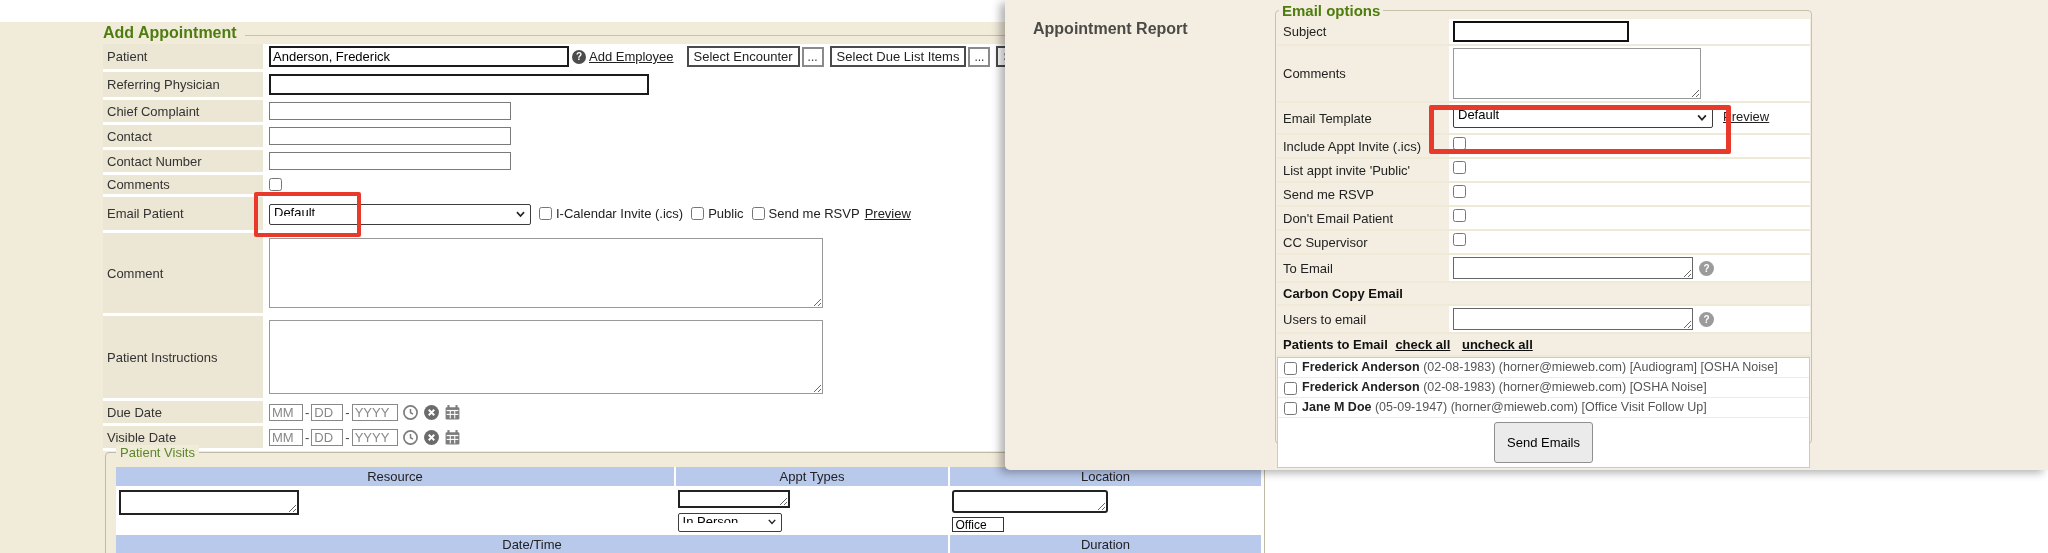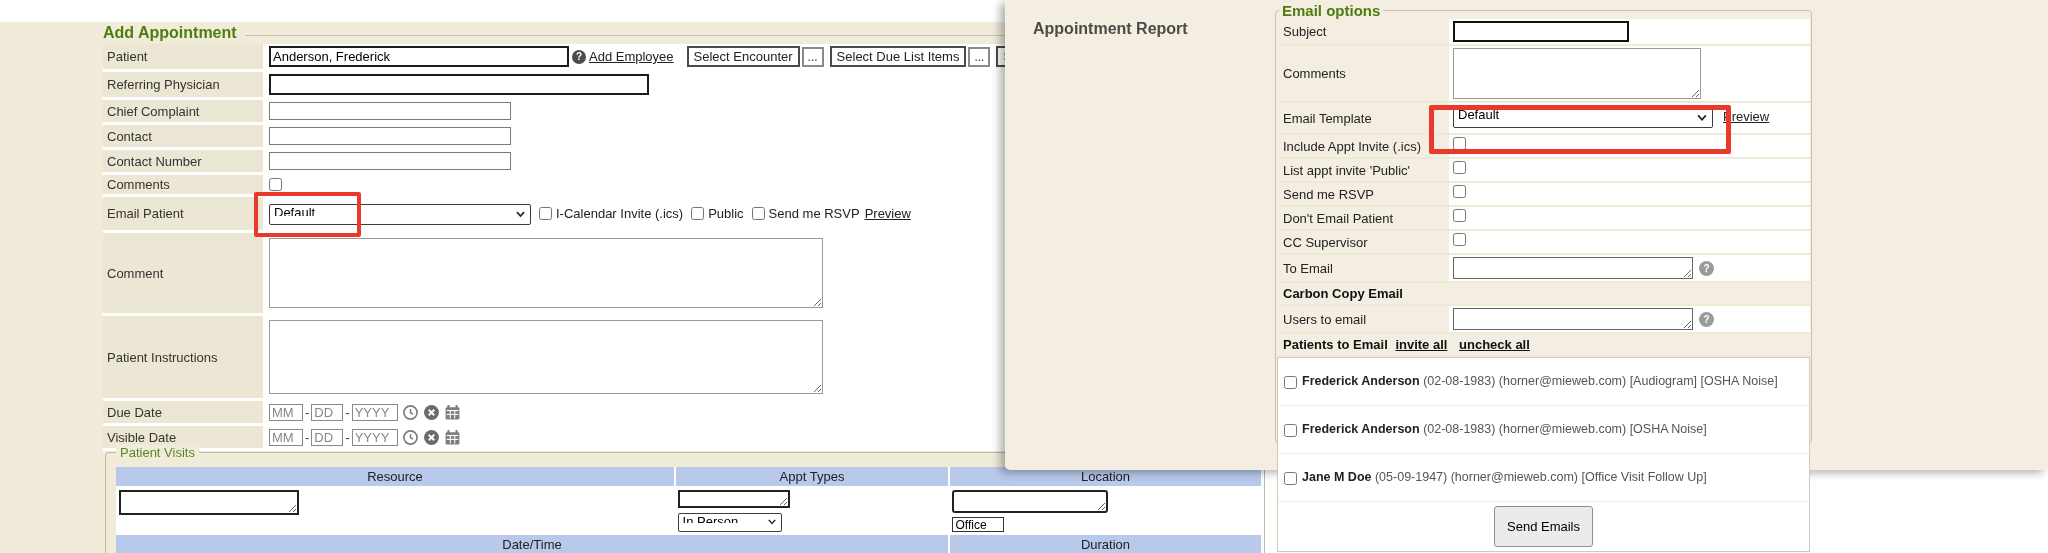--- a/index.html
+++ b/index.html
@@ -82,21 +82,21 @@
   .row-comments{min-height:54px;}
   .row-template{min-height:30px;}
   .template-sel{width:260px;height:22px;}
   .preview-lnk{margin-left:10px;}
   .ecb{width:13px;height:13px;margin:0;}
   .email-ta{width:234px;height:16px;border:1px solid #666;font-size:13px;resize:both;overflow:hidden;}
   .eheader{background:var(--panel_bg,#f3eee1);font-weight:bold;font-size:13px;color:#111;
     padding:3px 6px;border-bottom:2px solid #efe9d8;}
   .eheader .lnk{font-weight:bold;color:#111;margin-right:4px;margin-left:4px;}
   .plistbox{background:#fff;border:1px solid #cfcabc;margin:0;}
-  .prow{display:flex;align-items:flex-start;gap:5px;padding:16px 6px;border-bottom:1px solid #ececec;
+  .prow{display:flex;align-items:flex-start;gap:5px;padding:2px 6px;border-bottom:1px solid #ececec;
     font-size:12.5px;color:#555;}
   .prow .pname{font-weight:bold;color:#222;white-space:nowrap;}
   .prow .ecb{margin-top:2px;flex-shrink:0;}
   .sendrow{display:flex;justify-content:center;padding:4px;background:#fff;}
   .send-btn{background:#ebebeb;border:1px solid #8f8f8f;border-radius:3px;font-size:13px;padding:12px 12px;cursor:pointer;}
 
   
   .hlbox{position:absolute;border:4px solid var(--highlight_red,#e8392b);border-radius:2px;z-index:30;}
   .hl1{left:254px;top:192px;width:99px;height:37px;}
   .hl2{left:1429px;top:105px;width:292px;height:39px;border-width:5px;}
@@ -374,21 +374,21 @@
       <div class="erow">
         <div class="elabel">Users to email</div>
         <div class="eval">
           <textarea class="email-ta" style=""></textarea>
           <span class="qicon gray">?</span>
         </div>
       </div>
 
       <div class="eheader">
         <span>Patients to Email</span>
-        <a class="lnk">invite all</a>
+        <a class="lnk">check all</a>
         <a class="lnk">uncheck all</a>
       </div>
 
       <div class="plistbox">
         <div class="prow">
           <input type="checkbox" class="ecb" style="">
           <span><span class="pname">Frederick Anderson</span>
           <span>(02-08-1983) (horner@mieweb.com) [Audiogram] [OSHA Noise]</span></span>
         </div>
         <div class="prow">

